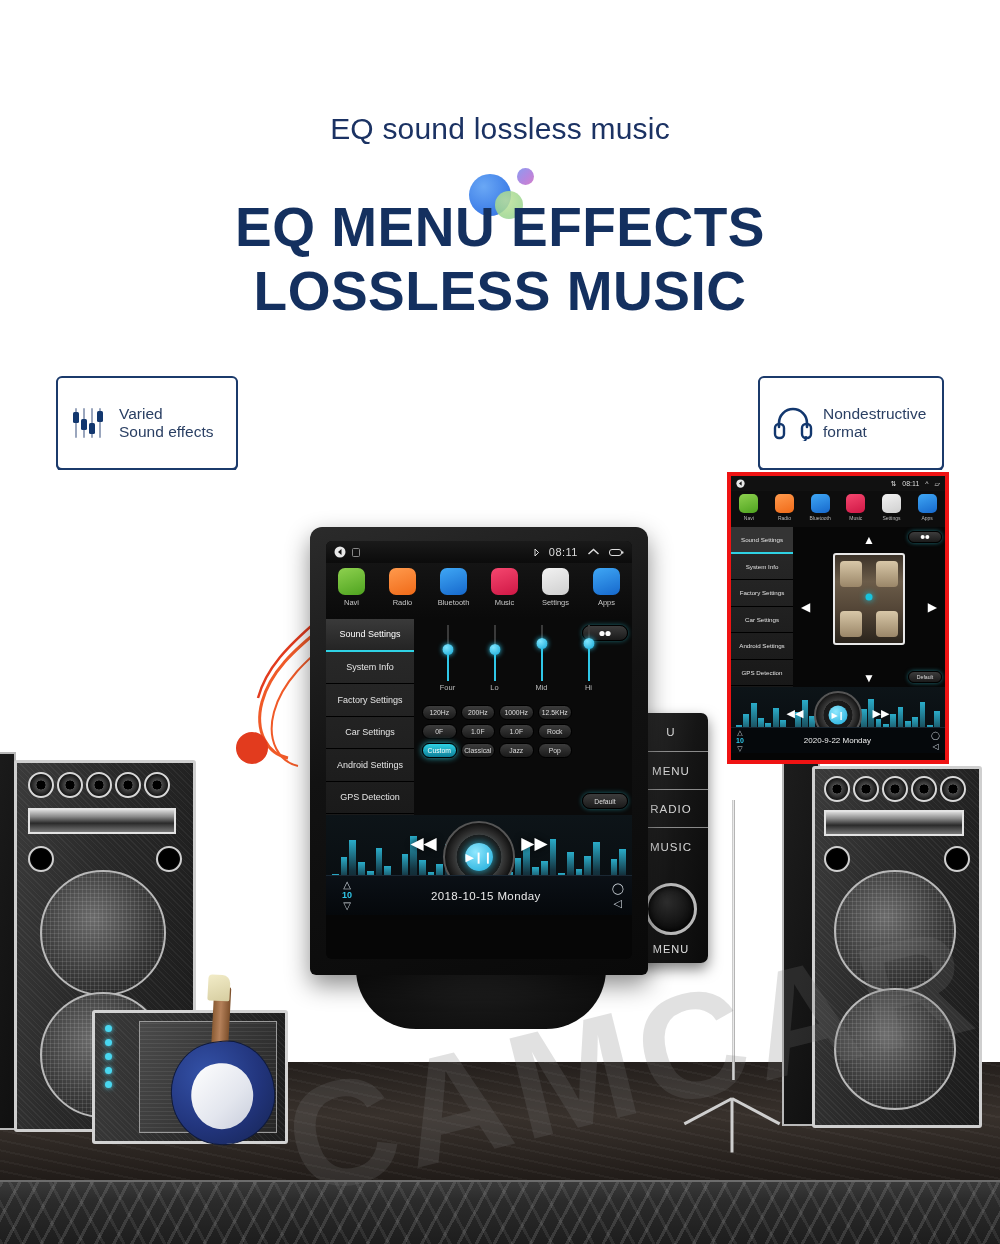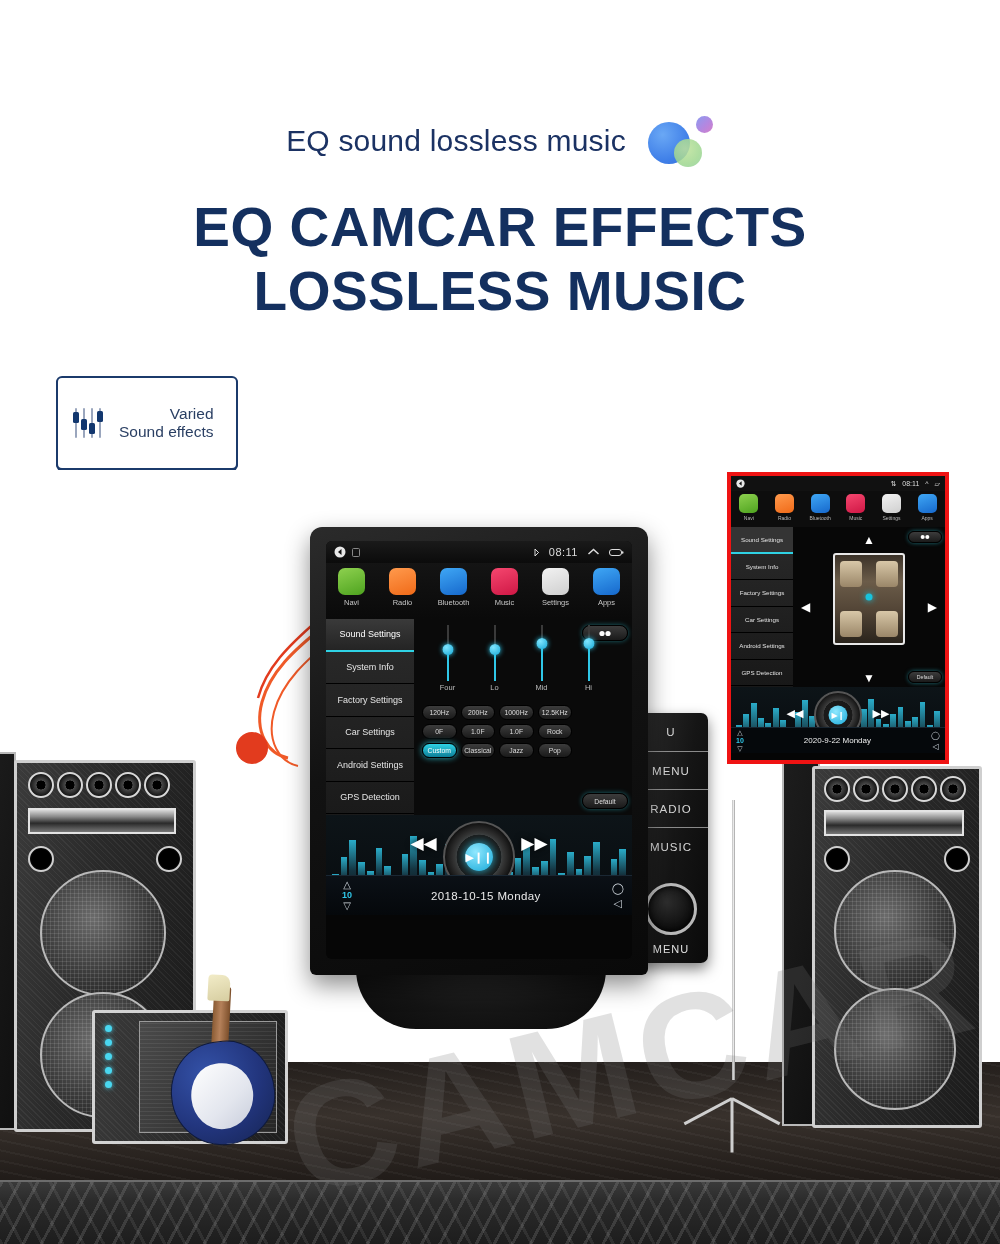--- a/index.html
+++ b/index.html
@@ -6,21 +6,21 @@
   body {
     width:1000px; height:1244px; position:relative; overflow:hidden;
     background:#ffffff;
     font-family:"Liberation Sans", sans-serif;
   }
 
   
   .hero { position:absolute; left:0; top:0; width:1000px; height:355px; background:#fff; }
   .subtitle-row {
     position:absolute; left:0; top:112px; width:1000px;
-    display:flex; justify-content:center; align-items:center; gap:18px;
+    display:flex; justify-content:center; align-items:center; gap:18px;flex-direction:column;
   }
   .subtitle {
     font-size:30px; color:#1b3263; letter-spacing:.2px; font-weight:400;
   }
   .logo-mark { position:relative; width:70px; height:58px; }
   .logo-mark .c1 {
     position:absolute; left:4px; top:10px; width:42px; height:42px; border-radius:50%;
     background:radial-gradient(circle at 35% 30%, #6aa8f5 0%, #3f7fe8 65%, #3b72d8 100%);
   }
   .logo-mark .c2 {
@@ -41,21 +41,21 @@
   .features {
     position:absolute; left:0; top:376px; width:1000px; height:94px;
     display:flex; justify-content:space-between; padding:0 56px;
   }
   .feature {
     border:2.5px solid #1b3a6b; border-radius:6px; background:#fff;
     display:flex; align-items:center; gap:9px; padding:6px 12px;
     box-shadow:0 1px 0 #1b3a6b;
   }
   .feature.f1 { width:180px; }
-  .feature.f2 { width:182px;text-align:right; }
+  .feature.f2 { width:182px; }
   .feature.f3 { width:186px; }
   .feature.f4 { width:172px; }
   .feature .ftext { font-size:15.5px; line-height:1.18; color:#2a3f63; }
   .feature .ficon { flex:0 0 auto; display:block; }
 
   
   .stage { position:absolute; left:0; top:470px; width:1000px; height:774px; background:#fff; }
   .floor-back {
     position:absolute; left:0; bottom:62px; width:1000px; height:120px;
     background:
@@ -362,21 +362,21 @@
 <div class="hero">
   <div class="subtitle-row">
     <div class="subtitle">EQ sound lossless music</div>
     <div class="logo-mark">
       <div class="c1"></div>
       <div class="c2"></div>
       <div class="c3"></div>
     </div>
   </div>
   <div class="title-block">
-    <div class="title-line">EQ CAMCAR EFFECTS</div>
+    <div class="title-line">EQ MENU EFFECTS</div>
     <div class="title-line">LOSSLESS MUSIC</div>
   </div>
 </div>
 
 <div class="features">
 
 
   <div class="feature f2">
     <svg class="ficon" width="40" height="34" viewBox="0 0 40 34">
       <g stroke="#9aa6bd" stroke-width="2" stroke-linecap="round">
@@ -388,20 +388,32 @@
         <rect x="19" y="17" width="6" height="11" rx="1.5"></rect>
         <rect x="27" y="5" width="6" height="11" rx="1.5"></rect>
       </g>
     </svg>
     <div class="ftext">
       <div>Varied</div>
       <div>Sound effects</div>
     </div>
   </div>
 
+  <div class="feature f3">
+    <svg class="ficon" width="42" height="36" viewBox="0 0 42 36">
+      <path d="M7 22v-4a14 14 0 0 1 28 0v4" stroke="#12376e" stroke-width="2.6" fill="none" stroke-linecap="round"></path>
+      <rect x="3" y="19" width="9" height="14" rx="4" fill="none" stroke="#12376e" stroke-width="2.4"></rect>
+      <rect x="30" y="19" width="9" height="14" rx="4" fill="none" stroke="#12376e" stroke-width="2.4"></rect>
+      <path d="M34 32v1a4 4 0 0 1-4 4h-6" stroke="#12376e" stroke-width="2.2" fill="none" stroke-linecap="round"></path>
+    </svg>
+    <div class="ftext">
+      <div>Nondestructive</div>
+      <div>format</div>
+    </div>
+  </div>
 
 </div>
 
 <div class="stage">
   <div class="floor-back"></div>
   <div class="floor-front"></div>
 
   <div class="spk" style="left:14px; top:290px; width:182px; height:372px;">
     <div class="side" style="left:-36px;"></div>
     <div class="cab"></div>

